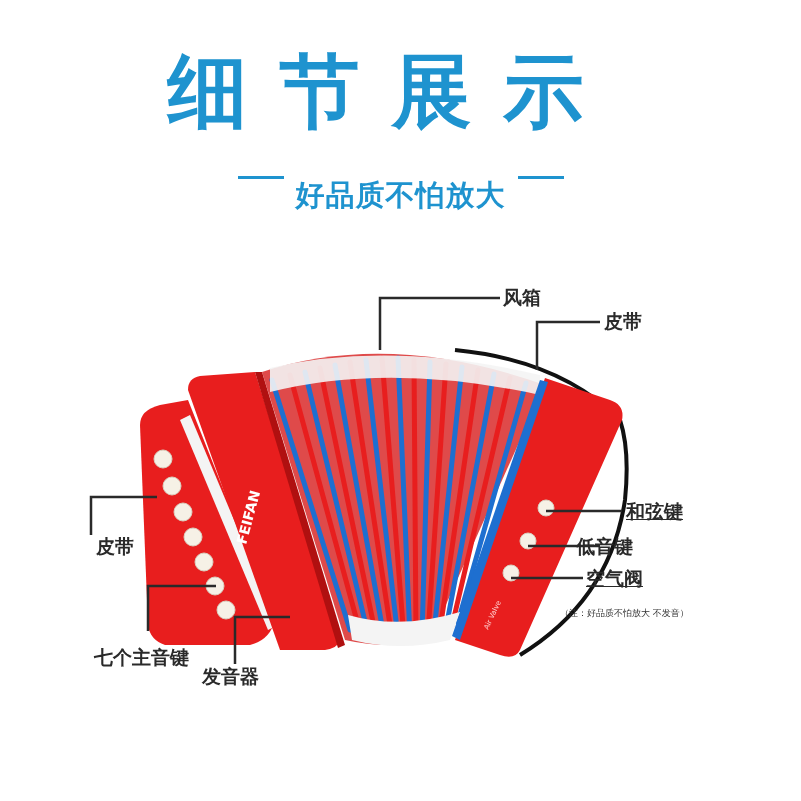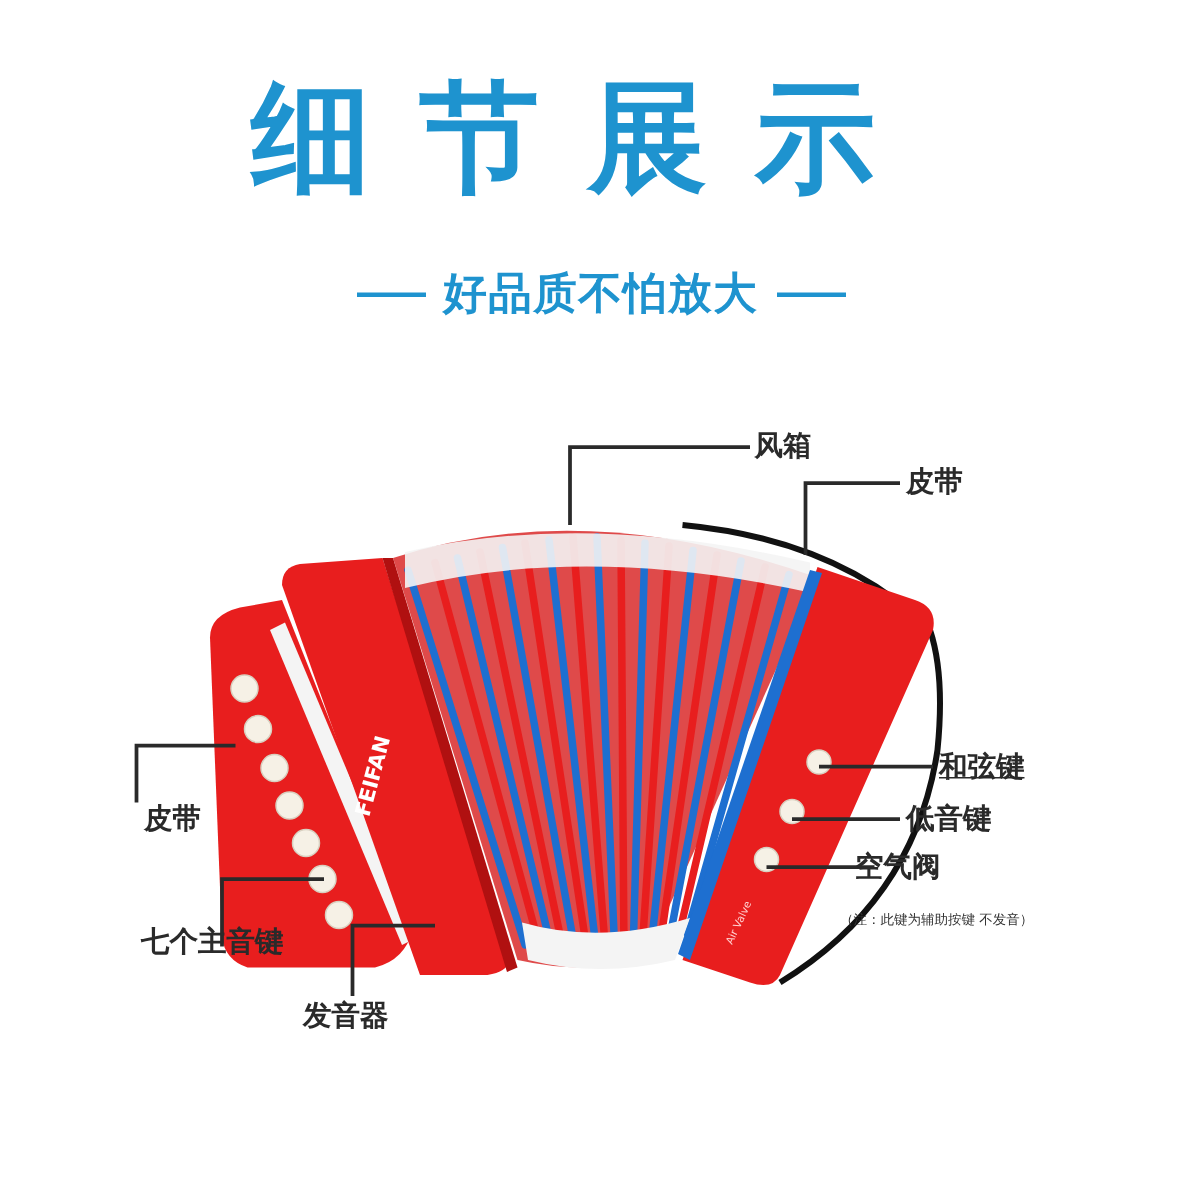--- a/index.html
+++ b/index.html
@@ -1,18 +1,18 @@
 <!DOCTYPE html>
 <html><head>
 <meta charset="utf-8">
 <style>
   html,body{margin:0;padding:0;background:#ffffff;}
   body{width:801px;height:801px;position:relative;overflow:hidden;font-family:"DejaVu Sans","Liberation Sans",sans-serif;}
   .title{position:absolute;left:0;top:52px;width:751px;text-align:center;font-size:80px;font-weight:bold;color:#1e93cf;letter-spacing:32px;text-indent:32px;line-height:1;}
-  .subtitle-row{position:absolute;top:176px;left:0;width:801px;height:40px;display:flex;align-items:center;justify-content:center;gap:12px;}
+  .subtitle-row{position:absolute;top:176px;left:0;width:801px;height:40px;display:flex;align-items:flex-start;justify-content:center;gap:12px;}
   .subtitle-line{width:46px;height:3px;background:#1e93cf;}
   .subtitle{font-size:29px;font-weight:bold;color:#1e93cf;letter-spacing:1px;}
   .label{position:absolute;font-size:19px;font-weight:bold;color:#2a2a2a;white-space:nowrap;line-height:1;text-align:right;}
   .note{position:absolute;font-size:9px;color:#333;white-space:nowrap;}
   svg.product{position:absolute;left:0;top:0;}
 </style>
 </head>
 <body>
 
 <div class="title">细节展示</div>
@@ -98,17 +98,17 @@
     <line x1="546" y1="511" x2="622" y2="511"></line>
     <line x1="528" y1="546" x2="600" y2="546"></line>
     <line x1="511" y1="578" x2="583" y2="578"></line>
   </g>
 </svg>
 
 <div class="label" style="left:503px;top:288px;">风箱</div>
 <div class="label" style="left:604px;top:312px;">皮带</div>
 <div class="label" style="left:96px;top:537px;">皮带</div>
 <div class="label" style="left:626px;top:502px;text-decoration:underline;">和弦键</div>
-<div class="label" style="left:604px;top:537px;">低音键</div>
-<div class="label" style="left:570px;top:569px;">空气阀</div>
-<div class="note" style="left:560px;top:607px;">（注：此键为辅助按键 不发音）</div>
-<div class="label" style="left:94px;top:620px;font-family:Liberation Mono, monospace;">七个主音键</div>
+<div class="label" style="left:576px;top:537px;">低音键</div>
+<div class="label" style="left:586px;top:569px;text-decoration:underline;">空气阀</div>
+<div class="note" style="left:560px;top:607px;">（注：好品质不怕放大 不发音）</div>
+<div class="label" style="left:94px;top:648px;">七个主音键</div>
 <div class="label" style="left:202px;top:669px;font-family:Liberation Mono, monospace;">发音器</div>
 
 </body></html>

